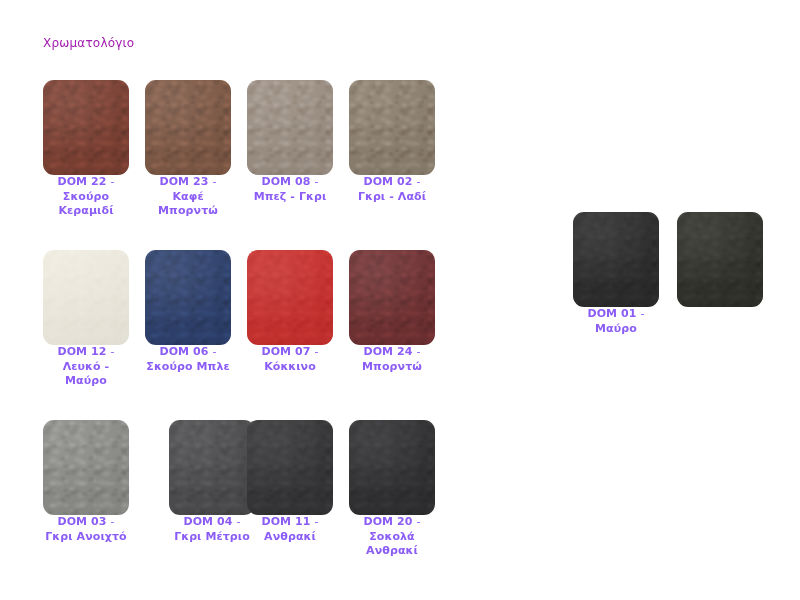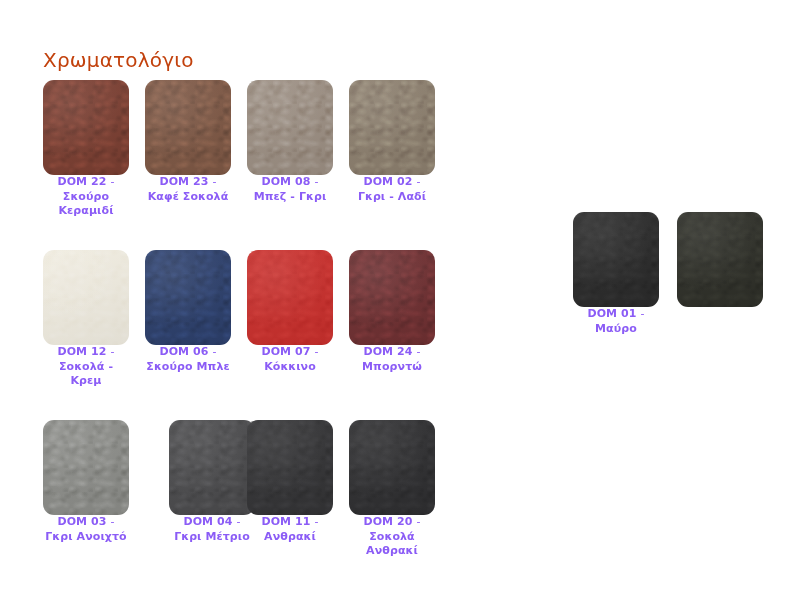--- a/index.html
+++ b/index.html
@@ -15,24 +15,24 @@
     position: relative;
   }
   #page {
     position: relative;
     width: 800px;
     height: 600px;
   }
   .page-title {
     position: absolute;
     left: 43px;
-    top: 48px;
-    font-size: 20px;
+    top: 36px;
+    font-size: 12px;
     font-weight: 400;
-    color: #c2410c;
+    color: #a21caf;
     letter-spacing: 0.2px;
     white-space: nowrap;
   }
 
   
   .group {
     position: absolute;
   }
   #group-main { left: 43px; top: 80px; }
   #group-side { left: 573px; top: 212px; }
@@ -130,21 +130,21 @@
               <span class="nm-line">Σκούρο</span>
               <span class="nm-line">Κεραμιδί</span>
             </div>
           </div>
         </div>
         <div class="swatch-cell" style="left: 102px;">
           <div class="swatch-chip" style="background-color: rgb(125, 87, 68);"></div>
           <div class="swatch-label">
             <div class="swatch-code">DOM 23 <span class="dash">-</span></div>
             <div class="swatch-name">
-              <span class="nm-line">Καφέ Σοκολά</span>
+              <span class="nm-line">Καφέ Μπορντώ</span>
             </div>
           </div>
         </div>
         <div class="swatch-cell" style="left: 204px;">
           <div class="swatch-chip" style="background-color: rgb(155, 142, 130);"></div>
           <div class="swatch-label">
             <div class="swatch-code">DOM 08 <span class="dash">-</span></div>
             <div class="swatch-name">
               <span class="nm-line">Μπεζ - Γκρι</span>
             </div>
@@ -159,21 +159,21 @@
             </div>
           </div>
         </div>
       </div>
       <div class="swatch-row">
         <div class="swatch-cell" style="left: 0px;">
           <div class="swatch-chip" style="background-color: rgb(240, 236, 224);"></div>
           <div class="swatch-label">
             <div class="swatch-code">DOM 12 <span class="dash">-</span></div>
             <div class="swatch-name">
-              <span class="nm-line">Σοκολά - Κρεμ</span>
+              <span class="nm-line">Λευκό - Μαύρο</span>
             </div>
           </div>
         </div>
         <div class="swatch-cell" style="left: 102px;">
           <div class="swatch-chip" style="background-color: rgb(44, 63, 107);"></div>
           <div class="swatch-label">
             <div class="swatch-code">DOM 06 <span class="dash">-</span></div>
             <div class="swatch-name">
               <span class="nm-line">Σκούρο Μπλε</span>
             </div>

